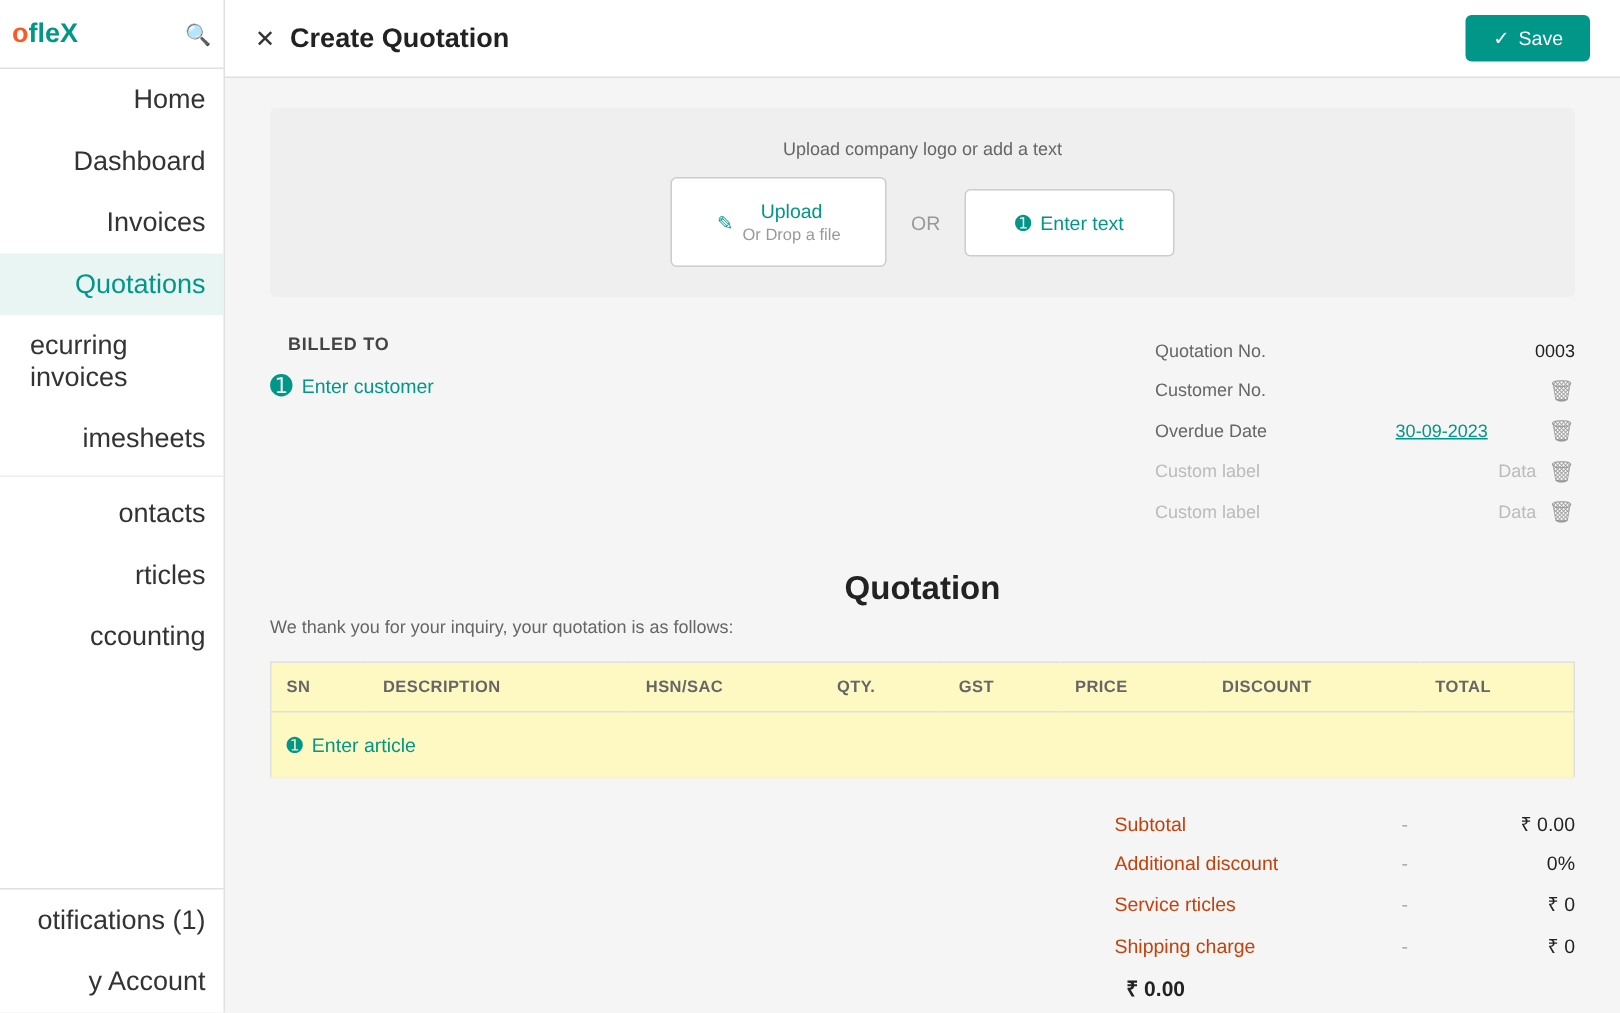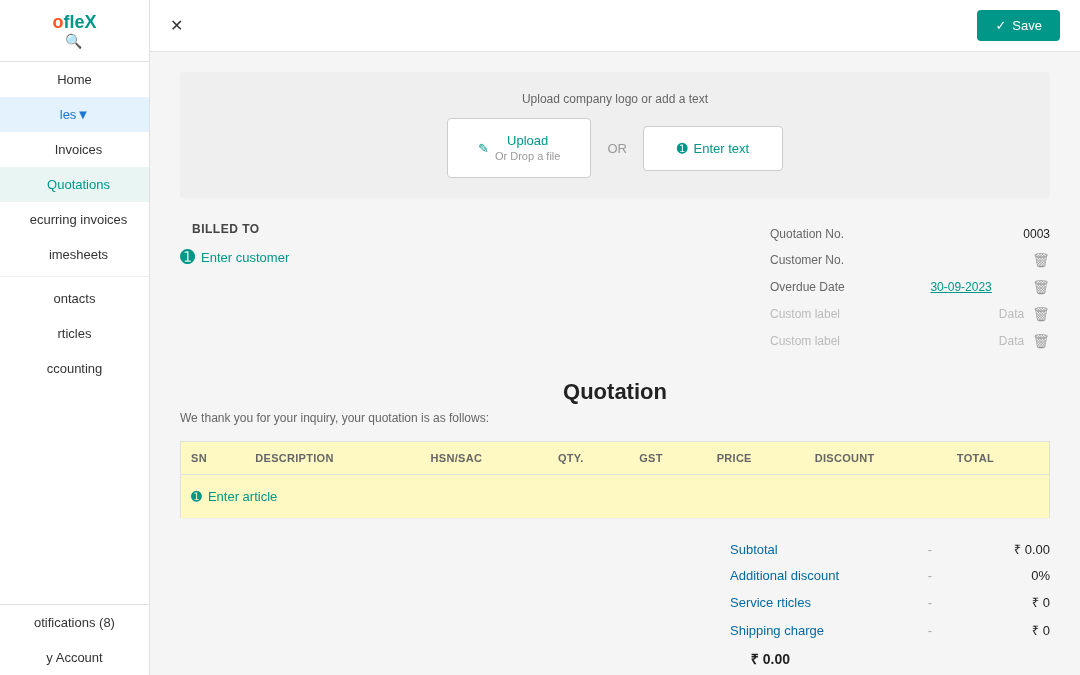--- a/index.html
+++ b/index.html
@@ -14,42 +14,41 @@
       display: flex;
       flex-direction: column;
       height: 675px;
     }
     .sidebar-logo {
       padding: 12px 8px;
       border-bottom: 1px solid #e0e0e0;
       display: flex;
       align-items: center;
       justify-content: space-between;
-      flex-direction: column;
     }
     .logo-text {
       font-size: 18px;
       font-weight: bold;
       color: #009688;
     }
     .logo-text span { color: #ff5722; }
     .sidebar-search-icon {
       color: #666;
       cursor: pointer;
       font-size: 14px;
     }
     .sidebar-nav { flex: 1; overflow-y: auto; }
     .sidebar-item {
       padding: 10px 12px;
       color: #333;
       cursor: pointer;
-      font-size: 13px;
-      display: flex;
-      align-items: center;
-      justify-content: center;
+      font-size: 18px;
+      display: flex;
+      align-items: center;
+      justify-content: flex-end;
     }
     .sidebar-item.active { background: #e8f5f3; color: #009688; }
     .sidebar-item.sales-active { background: #e3f2fd; color: #1976d2; }
     .sidebar-item-label {}
     .sidebar-divider { height: 1px; background: #eee; margin: 4px 0; }
     .sidebar-bottom { border-top: 1px solid #e0e0e0; }
 
     
     .main { flex: 1; display: flex; flex-direction: column; overflow: hidden; }
 
@@ -195,42 +194,41 @@
     }
     .totals-table { min-width: 320px; }
     .total-row {
       display: flex;
       justify-content: space-between;
       align-items: center;
       padding: 5px 0;
       font-size: 13px;
     }
     .total-row.bold { font-weight: bold; font-size: 14px; }
-    .total-label { color: #0369a1; min-width: 140px; }
+    .total-label { color: #c2410c; min-width: 140px; margin-left: 13px; }
     .total-dash { color: #aaa; margin: 0 16px; }
     .total-value { color: #222; min-width: 60px; text-align: right; }
     .total-value.bold { font-weight: bold; }
   </style>
 </head>
 <body>
 
 <aside class="sidebar">
   <div class="sidebar-logo">
     <div class="logo-text">
       <span style="color:#ff5722">o</span><span style="color:#009688">fleX</span>
     </div>
     <span class="sidebar-search-icon">🔍</span>
   </div>
   <nav class="sidebar-nav">
     <div class="sidebar-item">
       <span class="sidebar-item-label">Home</span>
     </div>
-    <div class="sidebar-item sales-active">
-      <span class="sidebar-item-label">les</span>
-      <span>▼</span>
+    <div class="sidebar-item">
+      <span class="sidebar-item-label">Dashboard</span>
     </div>
     <div class="sidebar-item" style="padding-left:20px">
       <span class="sidebar-item-label">Invoices</span>
     </div>
     <div class="sidebar-item active" style="padding-left:20px">
       <span class="sidebar-item-label">Quotations</span>
     </div>
     <div class="sidebar-item" style="padding-left:20px">
       <span class="sidebar-item-label">ecurring invoices</span>
     </div>
@@ -243,33 +241,34 @@
     </div>
     <div class="sidebar-item">
       <span class="sidebar-item-label">rticles</span>
     </div>
     <div class="sidebar-item">
       <span class="sidebar-item-label">ccounting</span>
     </div>
   </nav>
   <div class="sidebar-bottom">
     <div class="sidebar-item">
-      <span class="sidebar-item-label">otifications (8)</span>
+      <span class="sidebar-item-label">otifications (1)</span>
     </div>
     <div class="sidebar-item">
       <span class="sidebar-item-label">y Account</span>
     </div>
   </div>
 </aside>
 
 <div class="main">
 
   <header class="header">
     <div class="header-left">
       <span class="header-close">✕</span>
+      <span class="header-title">Create Quotation</span>
     </div>
     <button class="save-btn">
       <span>✓</span>
       <span>Save</span>
     </button>
   </header>
 
   <div class="content">
 
     <div class="logo-upload-area">

